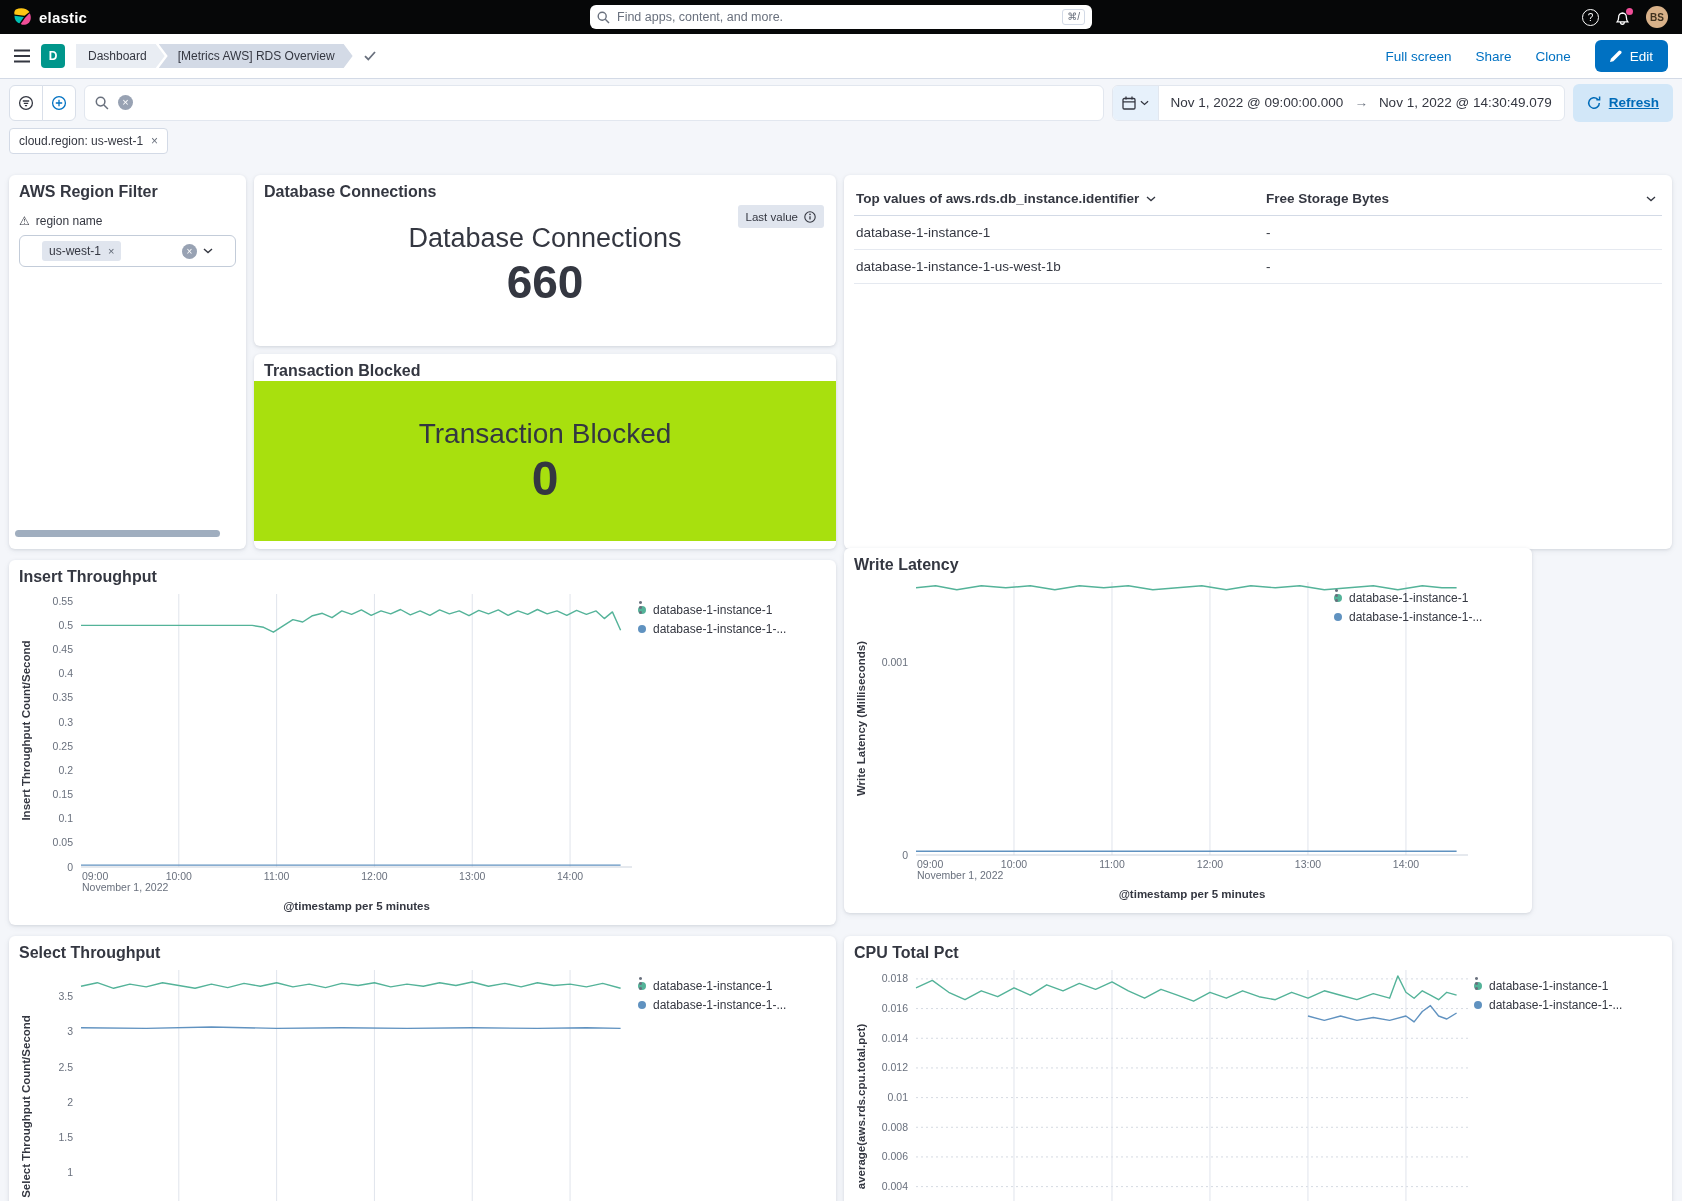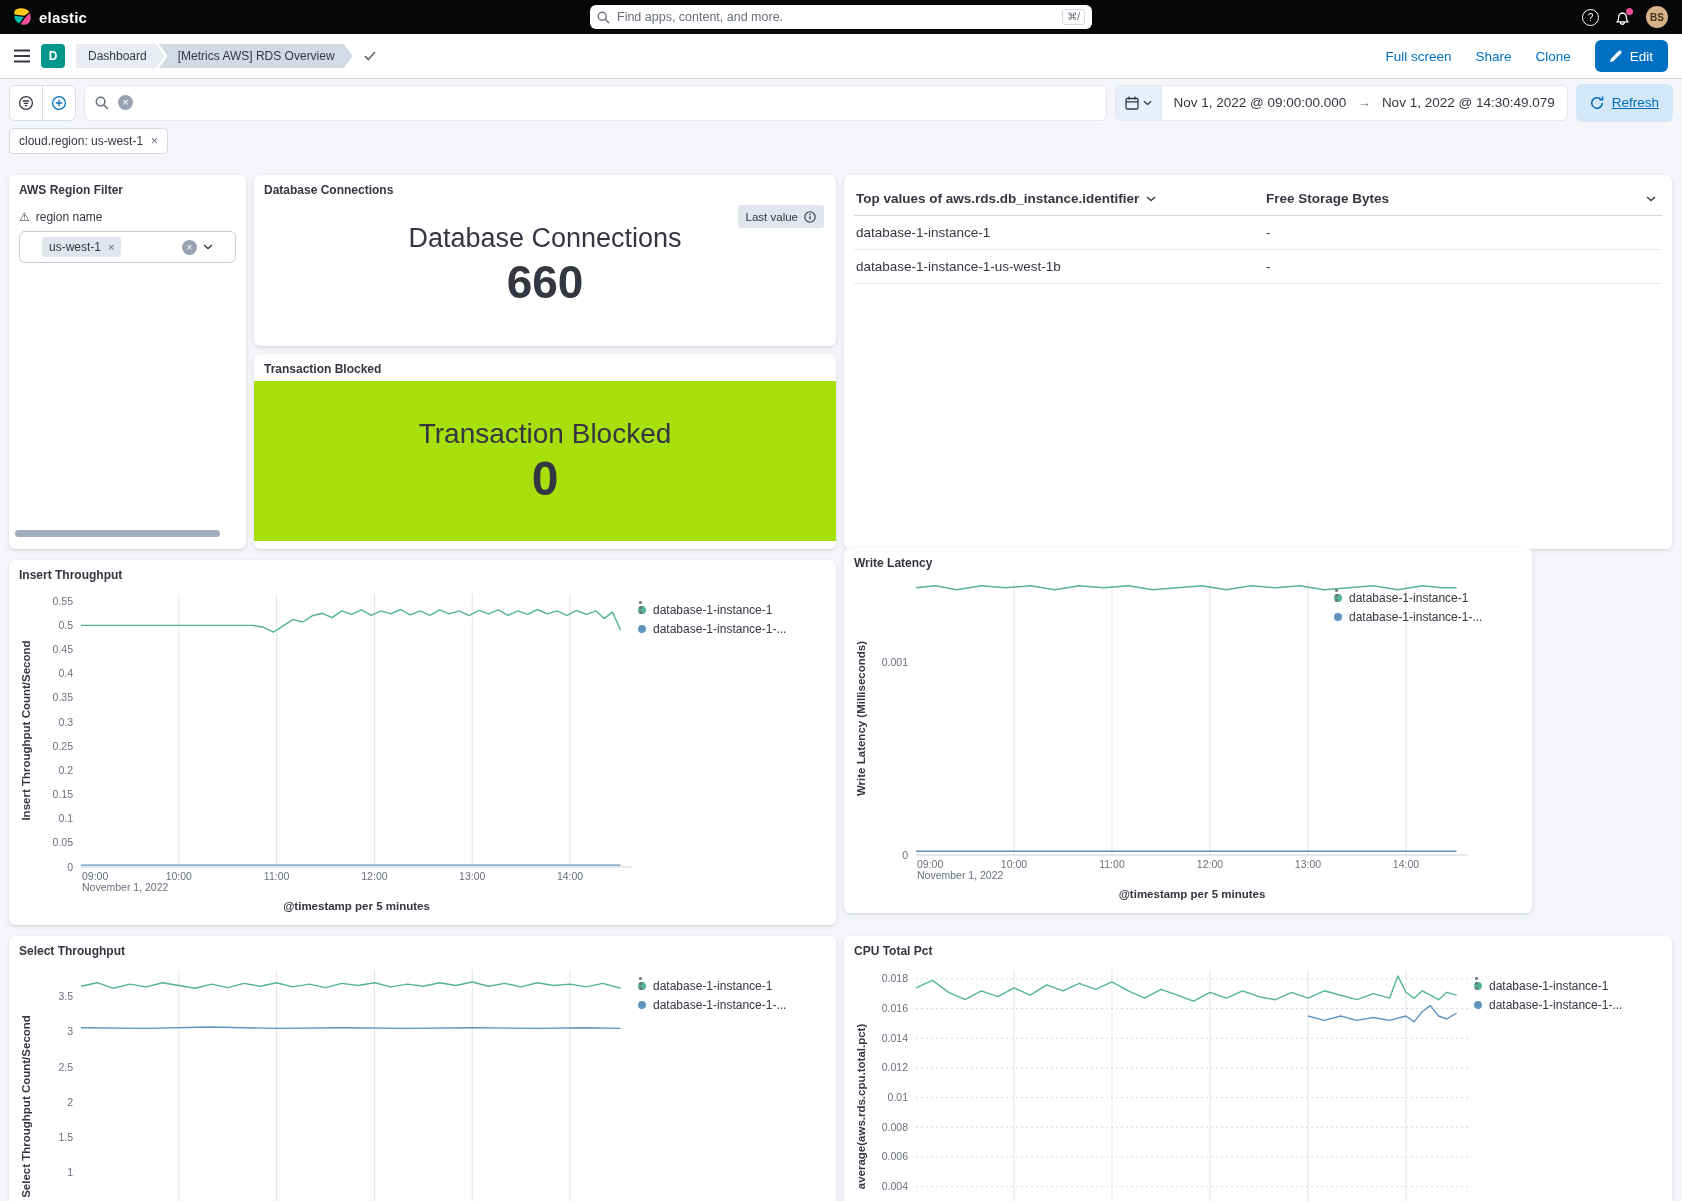--- a/index.html
+++ b/index.html
@@ -38,30 +38,30 @@
   .qb-btn.last{border-radius:0 6px 6px 0;margin-left:-1px}
   .query-input{flex:1;height:36px;background:#fff;border:1px solid #e2e7ef;display:flex;align-items:center;gap:9px;padding:0 10px;border-radius:6px}
   .query-input input{flex:1;border:none;outline:none;font-size:13.5px;color:#343741;font-family:"Liberation Sans",sans-serif}
   .clear-circle{width:15px;height:15px;border-radius:50%;background:#98a2b3;color:#fff;font-size:11px;display:flex;align-items:center;justify-content:center;line-height:1;cursor:pointer;flex:none}
   .date-group{display:flex;align-items:center;height:36px;background:#fff;border:1px solid #e2e7ef;border-radius:6px;overflow:hidden;flex:none}
   .cal-btn{height:100%;padding:0 9px;background:#e7f1fb;display:flex;align-items:center;gap:4px;border-right:1px solid #e2e7ef;cursor:pointer;border-top:none;border-bottom:none;border-left:none}
   .date-text{padding:0 12px;font-size:13.5px;color:#343741;display:flex;align-items:center;gap:11px}
   .date-part{cursor:pointer}
   .date-arrow{color:#69707d}
   .refresh-btn{height:38px;background:#d2e7f8;border:none;border-radius:6px;padding:0 14px;display:flex;align-items:center;gap:8px;color:#006bb8;font-size:13.5px;cursor:pointer;flex:none;font-family:"Liberation Sans",sans-serif}
-  .refresh-btn span{text-decoration:underline;font-weight:400}
+  .refresh-btn span{text-decoration:underline;font-weight:700}
 
   
   .filter-row{position:absolute;top:126px;left:9px;height:30px;display:flex;align-items:center}
   .filter-pill{display:flex;align-items:center;gap:8px;background:#fff;border:1px solid #d3dae6;border-radius:4px;height:26px;padding:0 9px;font-size:12px;color:#343741;cursor:pointer}
   .filter-pill .x{color:#69707d;font-size:12px}
 
   
   .panel{position:absolute;background:#fff;border-radius:6px;box-shadow:0 1px 3px rgba(55,65,82,.13),0 2px 7px rgba(55,65,82,.06)}
-  .panel-title{font-size:12px;font-weight:700;color:#343741;padding:8px 10px 0;white-space:nowrap}
+  .panel-title{font-size:16px;font-weight:700;color:#343741;padding:8px 10px 0;white-space:nowrap}
   #panel-region{left:9px;top:175px;width:237px;height:374px}
   #panel-dbconn{left:254px;top:175px;width:582px;height:171px}
   #panel-tx{left:254px;top:354px;width:582px;height:195px}
   #panel-fs{left:844px;top:175px;width:828px;height:374px}
   #panel-insert{left:9px;top:560px;width:827px;height:365px}
   #panel-write{left:844px;top:548px;width:688px;height:365px}
   #panel-select{left:9px;top:936px;width:827px;height:365px}
   #panel-cpu{left:844px;top:936px;width:828px;height:365px}
 
   

